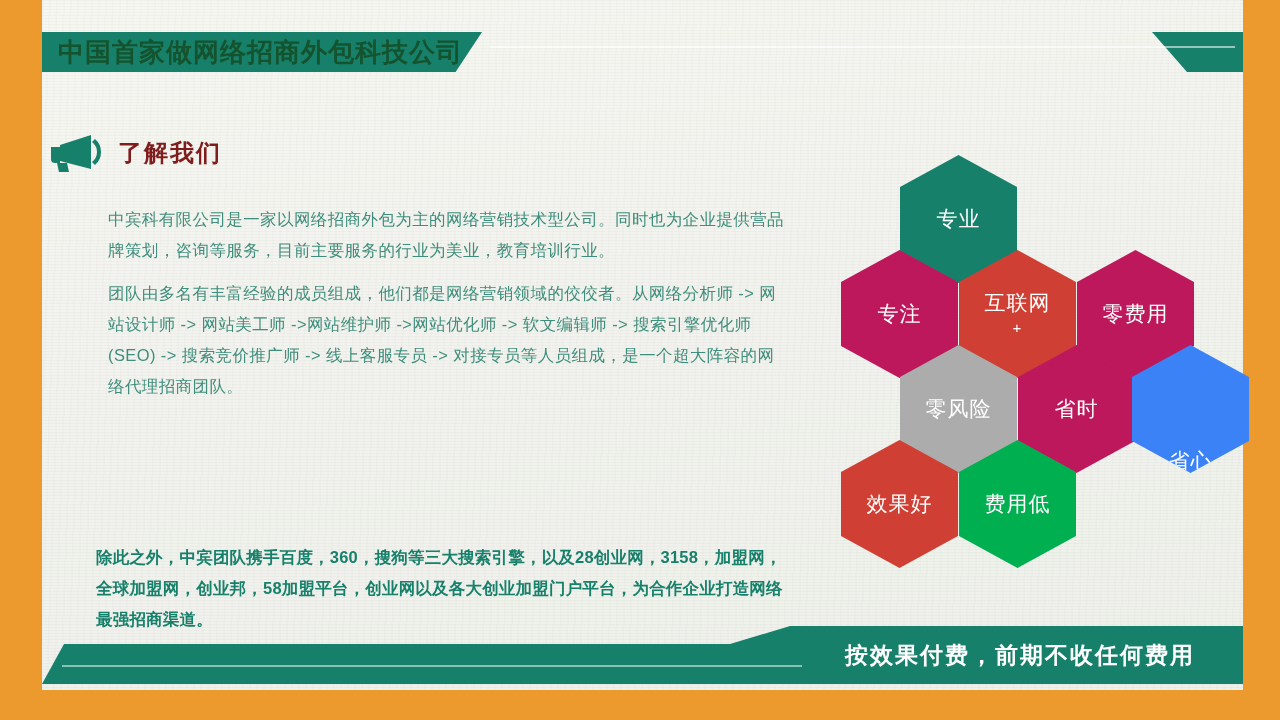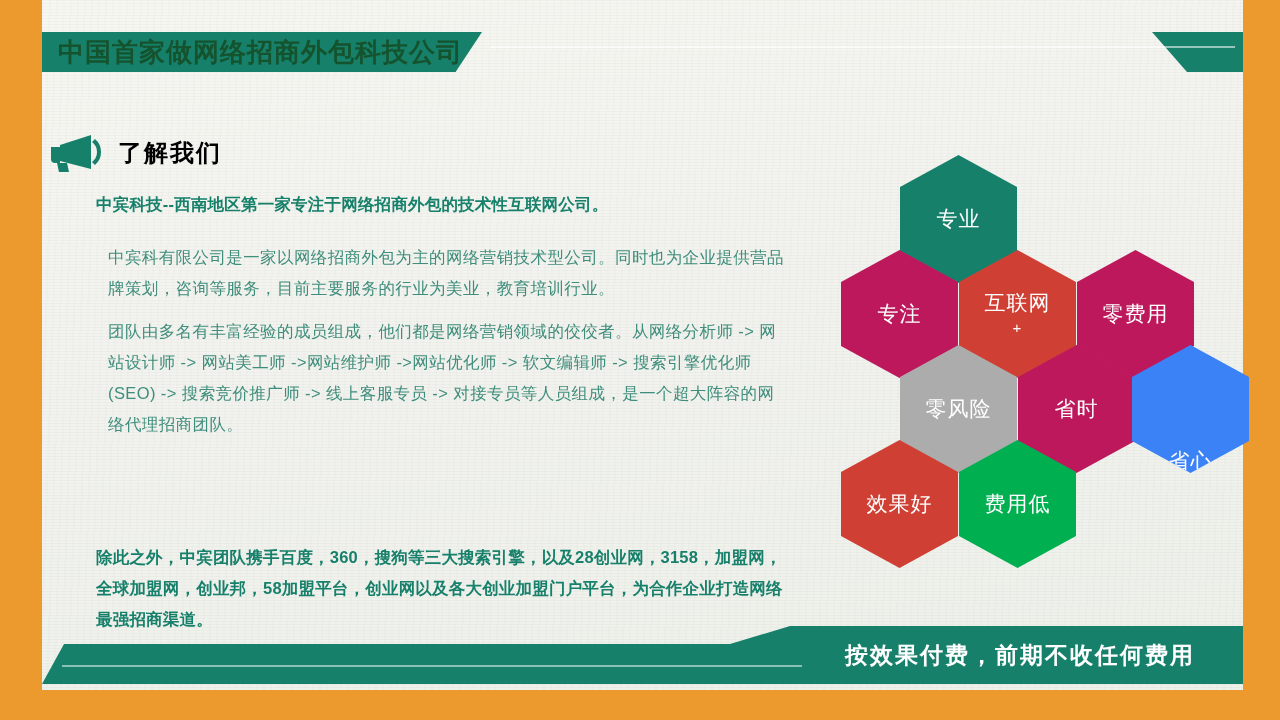--- a/index.html
+++ b/index.html
@@ -90,21 +90,21 @@
     top: 133px;
     width: 56px;
     height: 40px;
   }
   #section-title {
     position: absolute;
     left: 118px;
     top: 137px;
     font-size: 24px;
     font-weight: bold;
-    color: #000000;
+    color: #7f1d1d;
     letter-spacing: 2px;
   }
 
   
   #body-col {
     position: absolute;
     left: 96px;
     top: 192px;
     width: 700px;
   }
@@ -218,21 +218,20 @@
     <svg viewBox="0 0 56 40" width="56" height="40" aria-hidden="true">
       <path d="M4 14 L4 26 Q4 30 8 30 L13 30 L13 14 Z" fill="#17806B"></path>
       <path d="M13 12 L44 2 L44 36 L13 28 Z" fill="#17806B"></path>
       <path d="M10 30 L20 30 L22 39 L12 39 Z" fill="#17806B"></path>
       <path d="M48 6 Q54 11 54 19 Q54 27 48 32 L45 29 Q50 25 50 19 Q50 13 45 9 Z" fill="#17806B"></path>
     </svg>
   </span>
   <div id="section-title">了解我们</div>
 
   <div id="body-col">
-    <p class="lead">中宾科技--西南地区第一家专注于网络招商外包的技术性互联网公司。</p>
     <p class="para">中宾科有限公司是一家以网络招商外包为主的网络营销技术型公司。同时也为企业提供营品牌策划，咨询等服务，目前主要服务的行业为美业，教育培训行业。</p>
     <p class="para second">团队由多名有丰富经验的成员组成，他们都是网络营销领域的佼佼者。从网络分析师 -&gt; 网站设计师 -&gt; 网站美工师 -&gt;网站维护师 -&gt;网站优化师 -&gt; 软文编辑师 -&gt; 搜索引擎优化师(SEO) -&gt; 搜索竞价推广师 -&gt; 线上客服专员 -&gt; 对接专员等人员组成，是一个超大阵容的网络代理招商团队。</p>
   </div>
   <div id="bold-note">除此之外，中宾团队携手百度，360，搜狗等三大搜索引擎，以及28创业网，3158，加盟网，全球加盟网，创业邦，58加盟平台，创业网以及各大创业加盟门户平台，为合作企业打造网络最强招商渠道。</div>
 
   <div id="hexwrap">
       <div class="hex" style="left: 60px; top: 0px; background: rgb(23, 128, 107);">
         <span>专业</span>
       </div>
       <div class="hex" style="left: 1px; top: 95px; background: #be185d;">

